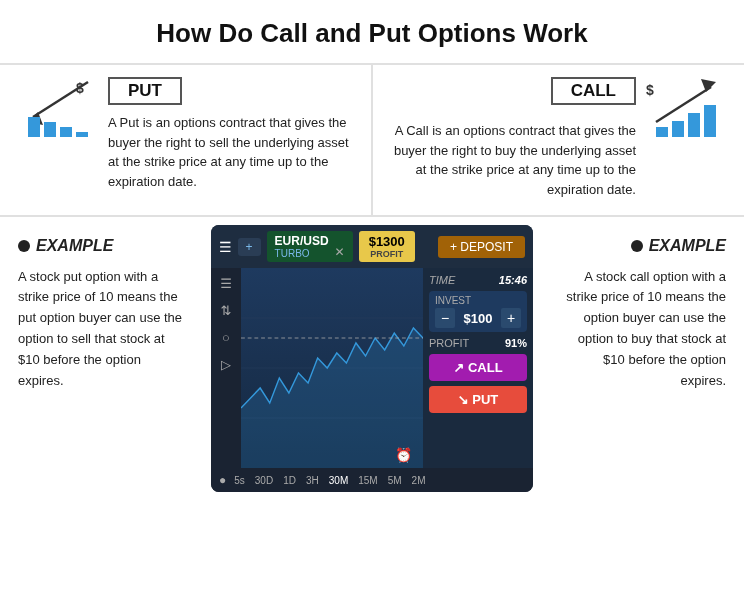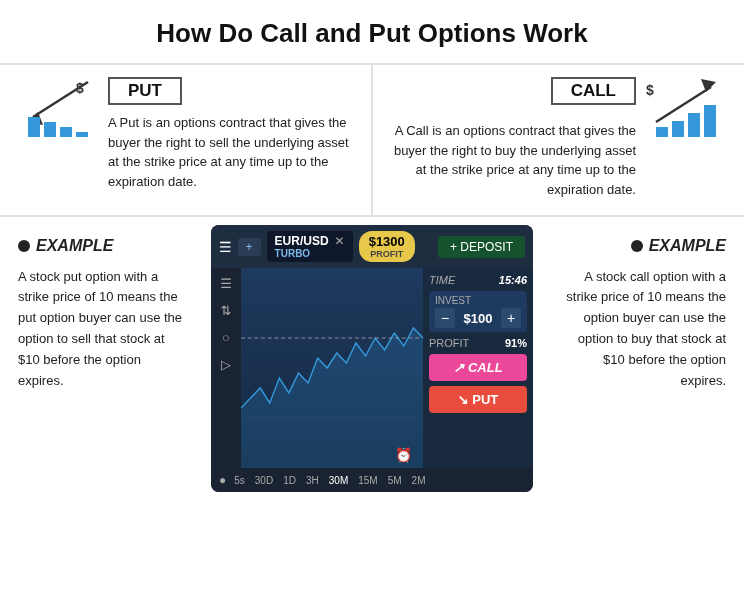--- a/index.html
+++ b/index.html
@@ -143,64 +143,63 @@
       background: #2a3d55;
       color: #7ab8e8;
       border: none;
       border-radius: 3px;
       padding: 2px 8px;
       font-size: 12px;
       cursor: pointer;
     }
 
     .term-pair {
-      background: #0f172a;
+      background: #14532d;
       border-radius: 3px;
       padding: 3px 8px;
       display: flex;
-      align-items: flex-start;
+      align-items: flex-end;
       gap: 6px;
     }
 
     .pair-name {
       color: #fff;
       font-size: 12px;
       font-weight: bold;
     }
 
     .pair-type {
       color: #7ab8e8;
       font-size: 10px;
-      font-weight: bold;
     }
 
     .term-close {
       color: #aaa;
       font-size: 12px;
       cursor: pointer;
     }
 
     .term-balance {
       background: #e8c84a;
       color: #000;
-      border-radius: 13px;
+      border-radius: 3px;
       padding: 3px 10px;
       font-weight: bold;
       font-size: 13px;
     }
 
     .bal-label {
       font-size: 9px;
       color: #444;
       display: block;
       text-align: center;
     }
 
     .term-deposit {
-      background: #14532d;
+      background: #a16207;
       color: #fff;
       border: none;
       border-radius: 3px;
       padding: 4px 12px;
       font-size: 12px;
       cursor: pointer;
       margin-left: auto;
     }
 
     .term-body {
@@ -309,23 +308,22 @@
       font-size: 13px;
       font-weight: bold;
       cursor: pointer;
       display: flex;
       align-items: center;
       justify-content: center;
       gap: 4px;
     }
 
     .call-btn {
-      background: #ec4899;
-      color: #fff;
-      font-style: italic;
+      background: #a21caf;
+      color: #fff;
     }
 
     .put-btn {
       background: #e74c3c;
       color: #fff;
     }
 
     .term-footer {
       background: #1a2332;
       display: flex;

